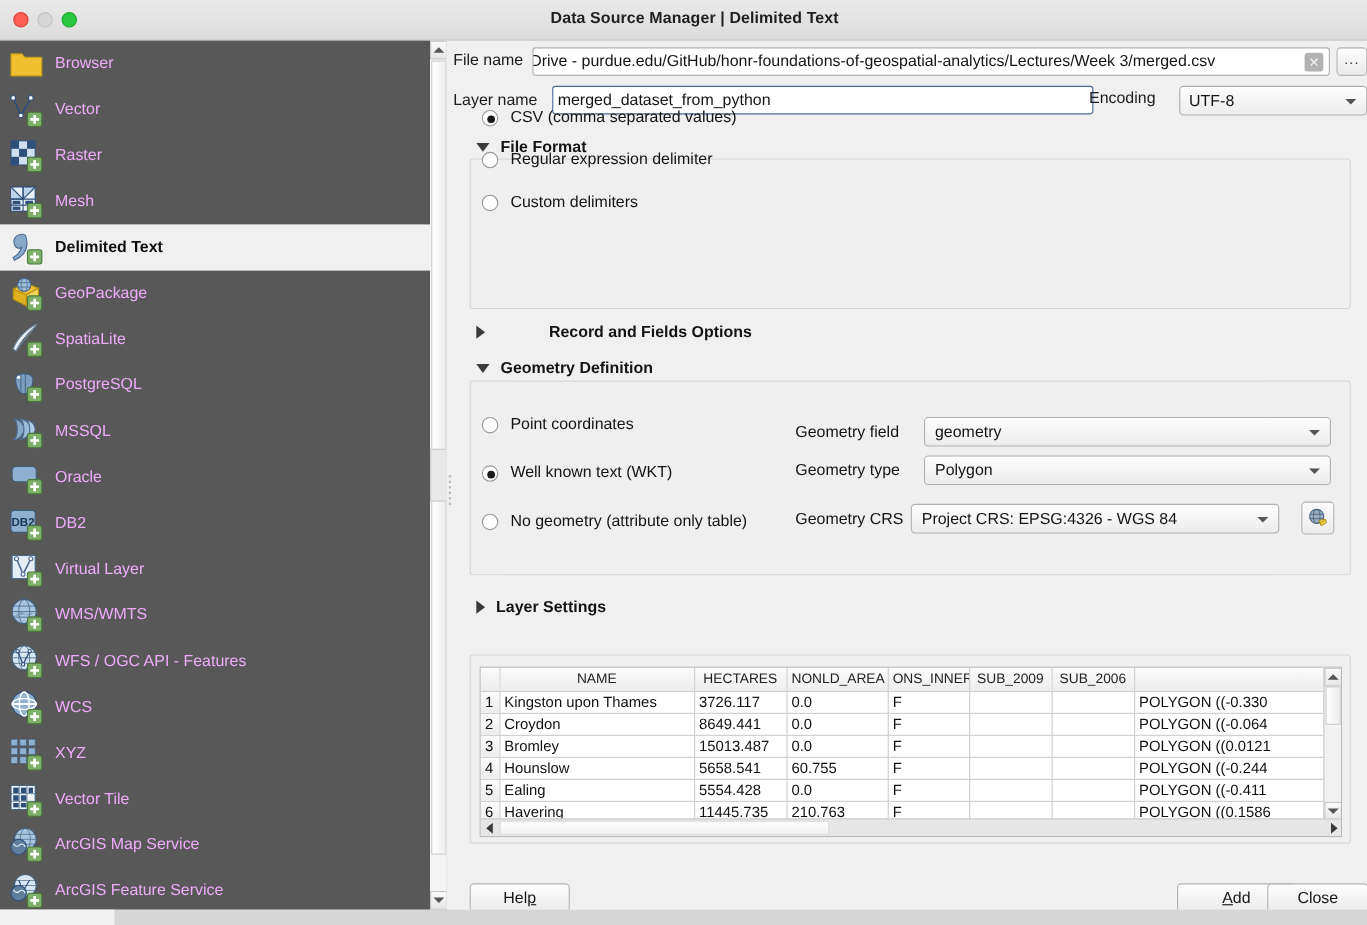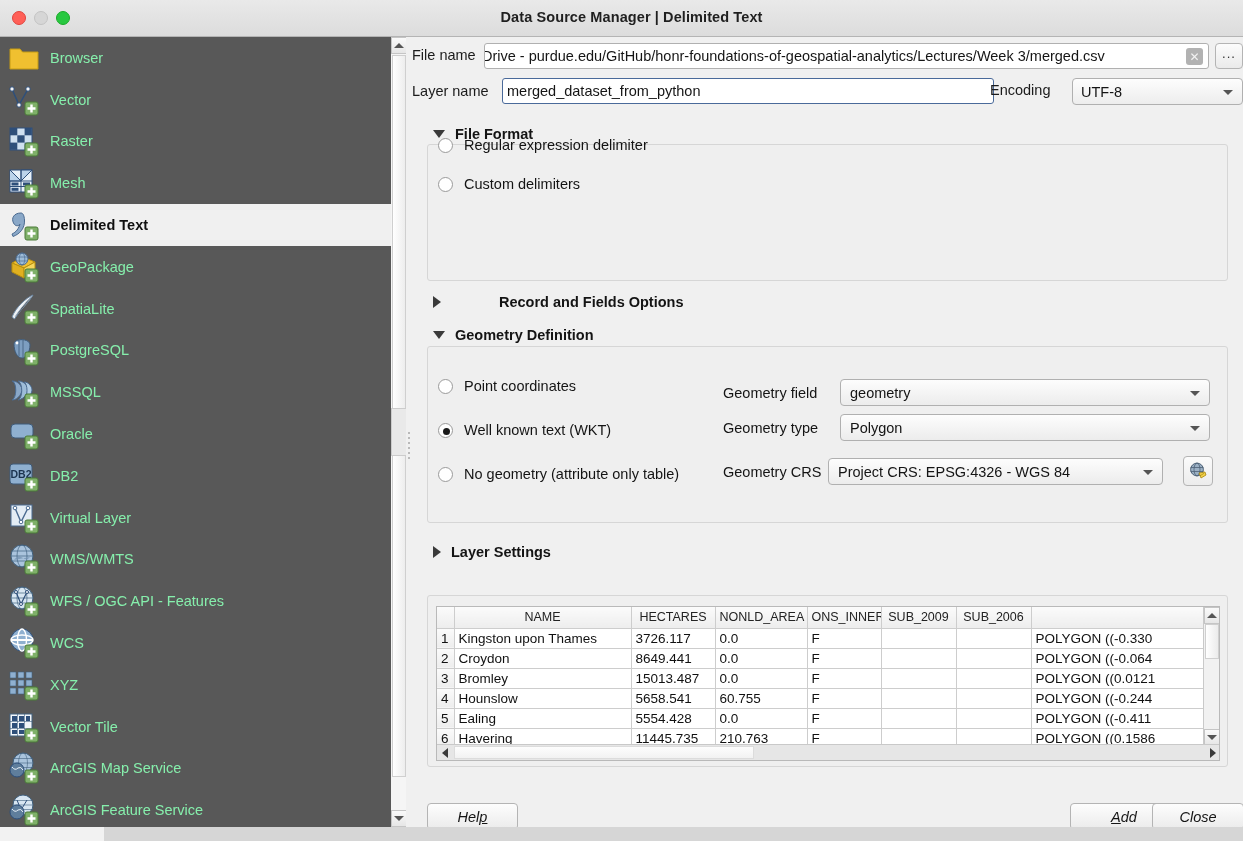--- a/index.html
+++ b/index.html
@@ -41,21 +41,21 @@
   #sidebar {
     position: absolute; left: 0; top: 37px;
     width: 391px; height: 790px;
     background: #585858;
     overflow: hidden;
   }
   .side-item {
     display: flex; align-items: center;
     height: 41.8px;
     padding-left: 8px;
-    color: #86efac;
+    color: #f0abfc;
     font-size: 14.5px;
   }
   .side-item.selected { background: #f0f0f0; color: #101010; font-weight: bold; }
   .side-icon {
     width: 32px; height: 32px;
     margin-right: 10px;
     position: relative;
     flex: 0 0 32px;
   }
   .side-icon svg { display: block; }
@@ -339,21 +339,20 @@
   .hsb-arrow.right { right: 0; }
   .h-tri { width: 0; height: 0; border-top: 5px solid transparent; border-bottom: 5px solid transparent; }
   .h-tri.l { border-right: 6px solid #3a3a3a; }
   .h-tri.r { border-left: 6px solid #3a3a3a; }
 
   
   #buttonbar {
     position: absolute; left: 412px; top: 792px;
     width: 831px; height: 49px;
     background: #f0f0f0;
-    font-style: italic;
   }
   .dlgbtn {
     position: absolute; top: 11px;
     height: 27px;
     background: linear-gradient(to bottom,#fdfdfd,#ebebeb);
     border: 1px solid #b4b4b4; border-radius: 4px;
     font-size: 14.5px; color: #151515;
     display: flex; align-items: center; justify-content: center;
   }
   #btn-help  { left: 15px; width: 91px; }
@@ -688,20 +687,24 @@
         <span class="combo-arrow"></span>
       </div>
     </div>
 
     <div id="hdr-fileformat" class="section-head">
       <span class="tri down"></span>
       <span>File Format</span>
     </div>
     <div id="box-fileformat"></div>
 
+    <div id="rb-csv" class="radio-row">
+      <span class="radio checked"></span>
+      <span class="radio-label">CSV (comma separated values)</span>
+    </div>
     <div id="rb-regex" class="radio-row">
       <span class="radio"></span>
       <span class="radio-label">Regular expression delimiter</span>
     </div>
     <div id="rb-custom" class="radio-row">
       <span class="radio"></span>
       <span class="radio-label">Custom delimiters</span>
     </div>
 
     <div id="hdr-record" class="section-head">

